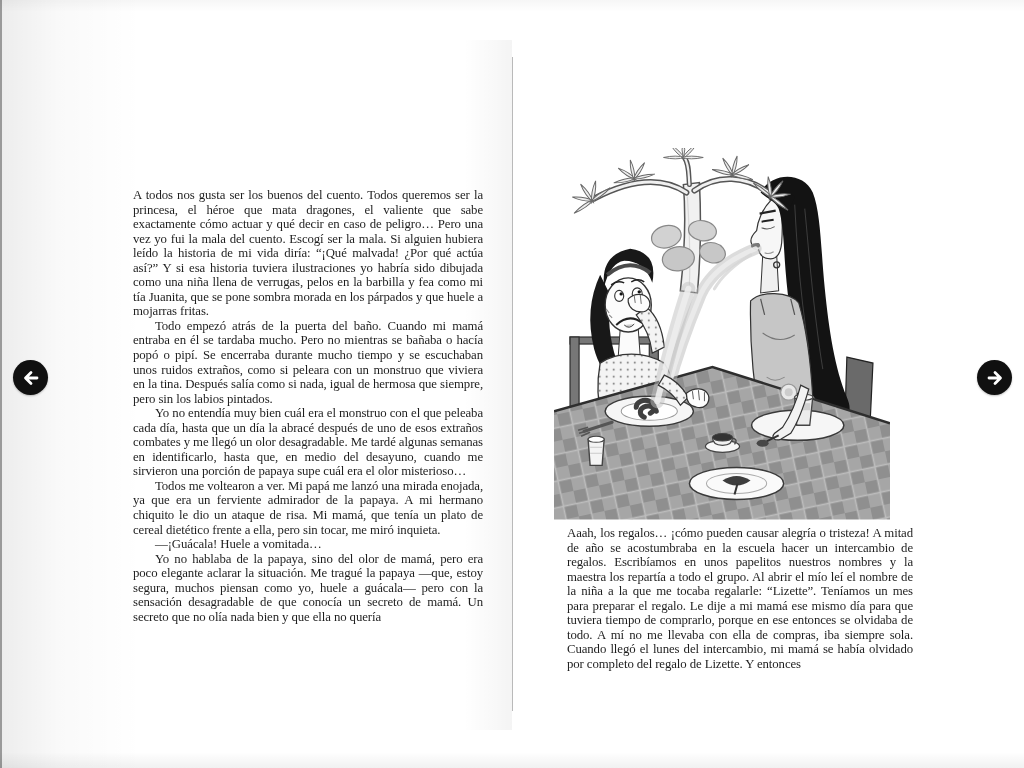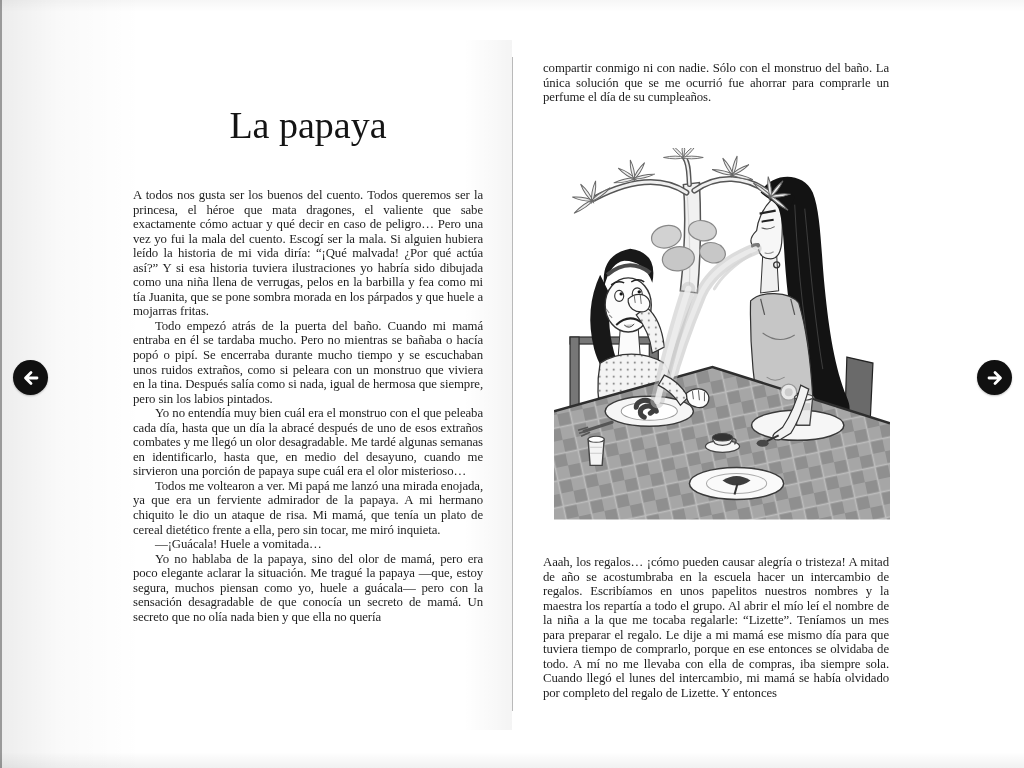--- a/index.html
+++ b/index.html
@@ -26,21 +26,21 @@
   .page-right{left:543px;width:346px;}
   .chapter-title{position:absolute;top:103px;left:0;width:100%;text-align:center;
     font-size:38px;line-height:44px;color:#141414;font-weight:normal;margin:0;}
   .textblock{position:absolute;left:0;width:100%;
     font-size:12.8px;line-height:14.55px;letter-spacing:-0.1px;
     text-align:justify;text-justify:inter-word;hyphens:none;}
   .textblock p{margin:0;}
   .textblock p.indent{text-indent:22px;}
   .body-left{top:188px;}
   .body-right-top{top:61px;}
-  .body-right-bottom{top:555px;}
+  .body-right-bottom{top:526px;margin-left:24px;}
 
   .illustration{position:absolute;left:11px;top:148px;width:336px;height:372px;}
 
   
   .nav-btn{position:absolute;width:35px;height:35px;border-radius:50%;
     background:#101010;border:none;padding:0;margin:0;cursor:pointer;
     display:flex;align-items:center;justify-content:center;
     box-shadow:0 1px 2px rgba(0,0,0,0.25);}
   .nav-btn svg{display:block;}
   .nav-prev{left:13px;top:360px;}
@@ -52,35 +52,31 @@
 <div class="stage">
 
   <div class="edge-shade-left"></div>
   <div class="edge-line-left"></div>
   <div class="edge-shade-top"></div>
   <div class="edge-shade-bottom"></div>
   <div class="center-shade"></div>
   <div class="divider"></div>
 
   <div class="page page-left">
-    <h1 class="chapter-title">La papaya</h1>
     <div class="textblock body-left">
       <p>A todos nos gusta ser los buenos del cuento. Todos queremos ser la princesa, el héroe que mata dragones, el valiente que sabe exactamente cómo actuar y qué decir en caso de peligro… Pero una vez yo fui la mala del cuento. Escogí ser la mala. Si alguien hubiera leído la historia de mi vida diría: “¡Qué malvada! ¿Por qué actúa así?” Y si esa historia tuviera ilustraciones yo habría sido dibujada como una niña llena de verrugas, pelos en la barbilla y fea como mi tía Juanita, que se pone sombra morada en los párpados y que huele a mojarras fritas.</p>
       <p class="indent">Todo empezó atrás de la puerta del baño. Cuando mi mamá entraba en él se tardaba mucho. Pero no mientras se bañaba o hacía popó o pipí. Se encerraba durante mucho tiempo y se escuchaban unos ruidos extraños, como si peleara con un monstruo que viviera en la tina. Después salía como si nada, igual de hermosa que siempre, pero sin los labios pintados.</p>
       <p class="indent">Yo no entendía muy bien cuál era el monstruo con el que peleaba cada día, hasta que un día la abracé después de uno de esos extraños combates y me llegó un olor desagradable. Me tardé algunas semanas en identificarlo, hasta que, en medio del desayuno, cuando me sirvieron una porción de papaya supe cuál era el olor misterioso…</p>
       <p class="indent">Todos me voltearon a ver. Mi papá me lanzó una mirada enojada, ya que era un ferviente admirador de la papaya. A mi hermano chiquito le dio un ataque de risa. Mi mamá, que tenía un plato de cereal dietético frente a ella, pero sin tocar, me miró inquieta.</p>
       <p class="indent">—¡Guácala! Huele a vomitada…</p>
       <p class="indent">Yo no hablaba de la papaya, sino del olor de mamá, pero era poco elegante aclarar la situación. Me tragué la papaya —que, estoy segura, muchos piensan como yo, huele a guácala— pero con la sensación desagradable de que conocía un secreto de mamá. Un secreto que no olía nada bien y que ella no quería</p>
     </div>
   </div>
 
   <div class="page page-right">
-    <div class="textblock body-right-top">
-      <p>compartir conmigo ni con nadie. Sólo con el monstruo del baño. La única solución que se me ocurrió fue ahorrar para comprarle un perfume el día de su cumpleaños.</p>
-    </div>
 
     <div class="illustration">
       <svg width="336" height="372" viewBox="0 0 335 370" xmlns="http://www.w3.org/2000/svg">
         <defs>
           <pattern id="cloth" width="26" height="26" patternUnits="userSpaceOnUse" patternTransform="rotate(-12)">
             <rect width="26" height="26" fill="#a6a6a6"></rect>
             <rect x="0" y="0" width="13" height="13" fill="#8f8f8f"></rect>
             <rect x="13" y="13" width="13" height="13" fill="#8f8f8f"></rect>
             <rect x="12.2" y="0" width="1.6" height="26" fill="#bdbdbd"></rect>
             <rect x="0" y="12.2" width="26" height="1.6" fill="#bdbdbd"></rect>

